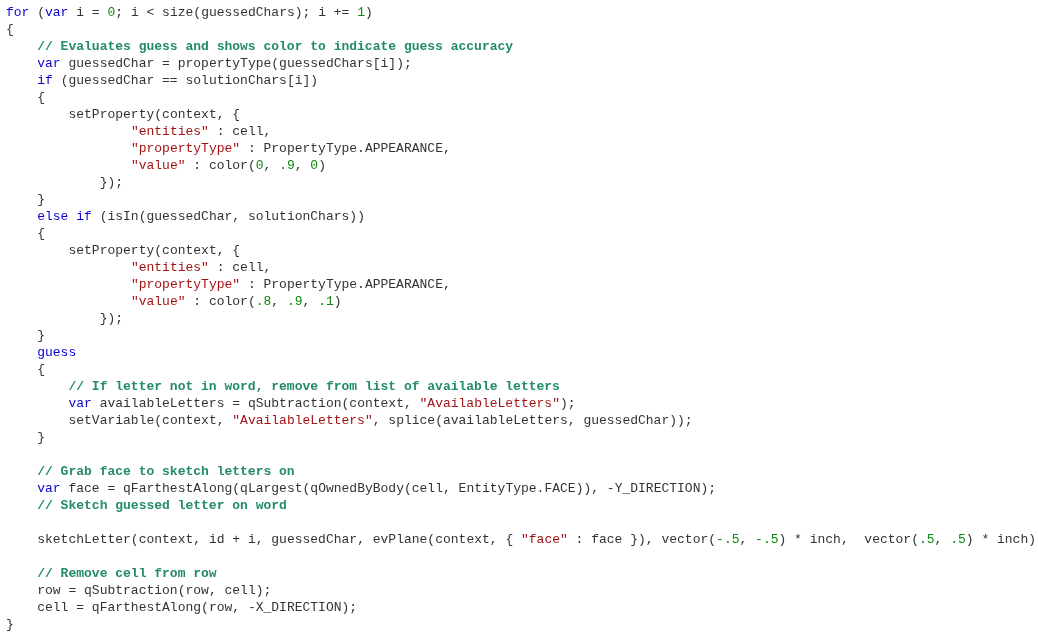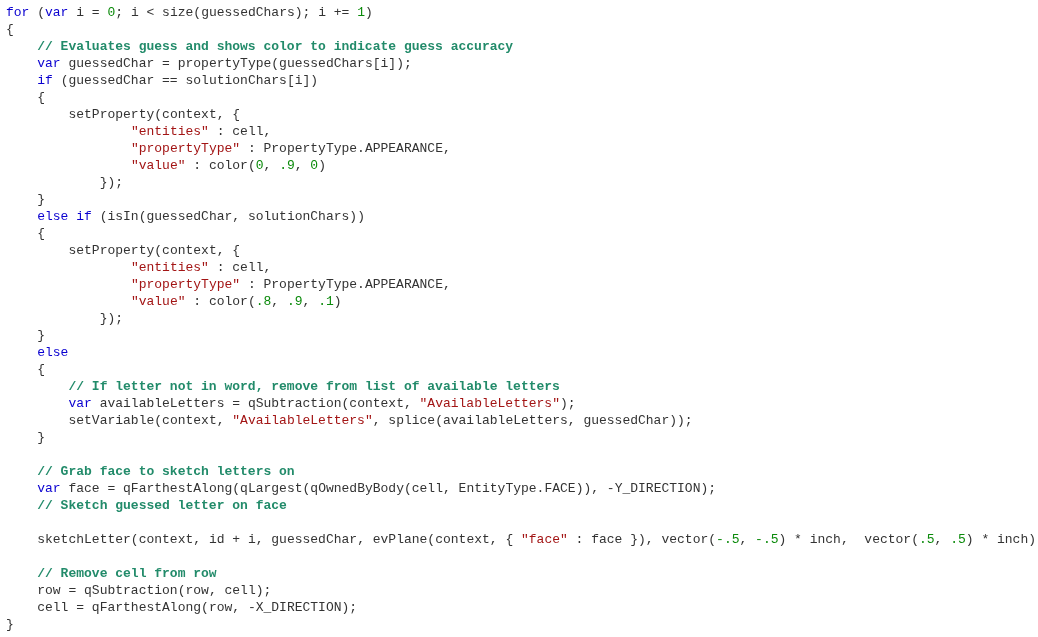--- a/index.html
+++ b/index.html
@@ -39,29 +39,29 @@
 <span class="g">   </span> <span class="g">   </span> <span class="g">   </span> });
 <span class="g">   </span> }
 <span class="g">   </span> <span class="kw">else if</span> (<span>isIn</span>(<span>guessedChar</span>, <span>solutionChars</span>))
 <span class="g">   </span> {
 <span class="g">   </span> <span class="g">   </span> <span>setProperty</span>(<span>context</span>, {
 <span class="g">   </span> <span class="g">   </span> <span class="g">   </span> <span class="g">   </span> <span class="str">"entities"</span> : <span>cell</span>,
 <span class="g">   </span> <span class="g">   </span> <span class="g">   </span> <span class="g">   </span> <span class="str">"propertyType"</span> : <span>PropertyType.APPEARANCE</span>,
 <span class="g">   </span> <span class="g">   </span> <span class="g">   </span> <span class="g">   </span> <span class="str">"value"</span> : <span>color</span>(<span class="num">.8</span>, <span class="num">.9</span>, <span class="num">.1</span>)
 <span class="g">   </span> <span class="g">   </span> <span class="g">   </span> });
 <span class="g">   </span> }
-<span class="g">   </span> <span class="kw">else</span>
+<span class="g">   </span> <span class="kw">guess</span>
 <span class="g">   </span> {
 <span class="g">   </span> <span class="g">   </span> <span class="cm">// If letter not in word, remove from list of available letters</span>
 <span class="g">   </span> <span class="g">   </span> <span class="kw">var</span> <span>availableLetters</span> = <span>qSubtraction</span>(<span>context</span>, <span class="str">"AvailableLetters"</span>);
 <span class="g">   </span> <span class="g">   </span> <span>setVariable</span>(<span>context</span>, <span class="str">"AvailableLetters"</span>, <span>splice</span>(<span>availableLetters</span>, <span>guessedChar</span>));
 <span class="g">   </span> }
 
 <span class="g">   </span> <span class="cm">// Grab face to sketch letters on</span>
 <span class="g">   </span> <span class="kw">var</span> <span>face</span> = <span>qFarthestAlong</span>(<span>qLargest</span>(<span>qOwnedByBody</span>(<span>cell</span>, <span>EntityType.FACE</span>)), <span>-Y_DIRECTION</span>);
-<span class="g">   </span> <span class="cm">// Sketch guessed letter on face</span>
+<span class="g">   </span> <span class="cm">// Sketch guessed letter on word</span>
 
 <span class="g">   </span> <span>sketchLetter</span>(<span>context</span>, <span>id</span> + <span>i</span>, <span>guessedChar</span>, <span>evPlane</span>(<span>context</span>, { <span class="str">"face"</span> : <span>face</span> }), <span>vector</span>(<span class="num">-.5</span>, <span class="num">-.5</span>) * <span>inch</span>,  <span>vector</span>(<span class="num">.5</span>, <span class="num">.5</span>) * <span>inch</span>);
 
 <span class="g">   </span> <span class="cm">// Remove cell from row</span>
 <span class="g">   </span> <span>row</span> = <span>qSubtraction</span>(<span>row</span>, <span>cell</span>);
 <span class="g">   </span> <span>cell</span> = <span>qFarthestAlong</span>(<span>row</span>, <span>-X_DIRECTION</span>);
 }</pre>
 
 </body></html>

